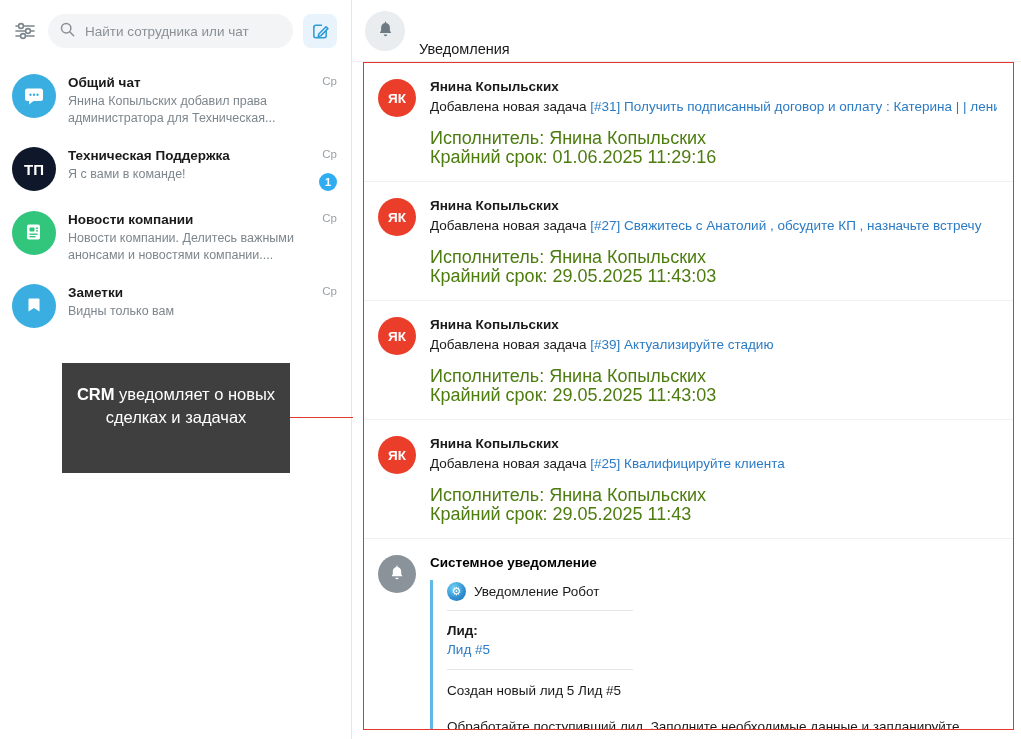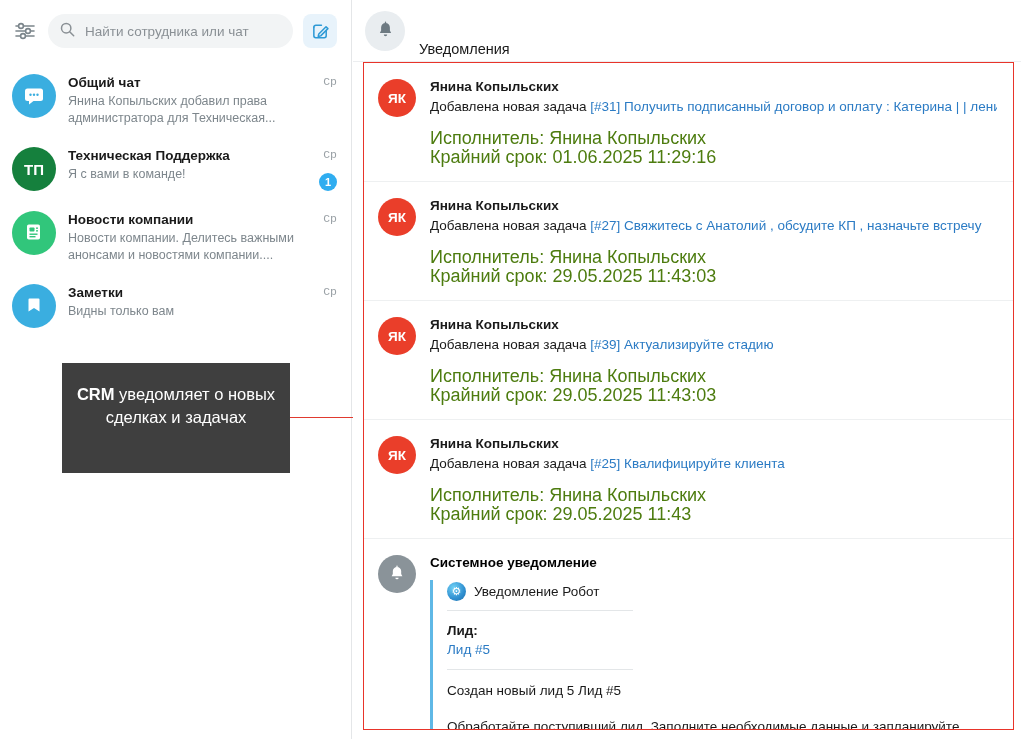--- a/index.html
+++ b/index.html
@@ -97,21 +97,20 @@
     font-size: 12.5px;
     color: #7d868c;
     line-height: 17px;
     margin-top: 1px;
   }
   .chat-time {
     position: absolute;
     right: 14px; top: 11px;
     font-size: 11.5px;
     color: #9aa1a6;
-    font-family: Liberation Mono, monospace;
   }
   .chat-badge {
     position: absolute;
     right: 14px; top: 36px;
     min-width: 18px; height: 18px;
     padding: 0 5px;
     border-radius: 9px;
     background: #2fadf0;
     color: #fff;
     font-size: 11px;
@@ -341,21 +340,21 @@
           </span>
         </div>
         <div class="chat-body">
           <div class="chat-title">Общий чат</div>
           <div class="chat-sub">Янина Копыльских добавил права администратора для Техническая...</div>
         </div>
         <div class="chat-time">Ср</div>
       </div>
 
       <div class="chat-item">
-        <div class="chat-avatar" style="background:#15803d">
+        <div class="chat-avatar" style="background:#0f172a">
           <span>ТП</span>
         </div>
         <div class="chat-body">
           <div class="chat-title">Техническая Поддержка</div>
           <div class="chat-sub">Я с вами в команде!</div>
         </div>
         <div class="chat-time">Ср</div>
         <div class="chat-badge">1</div>
       </div>
 

